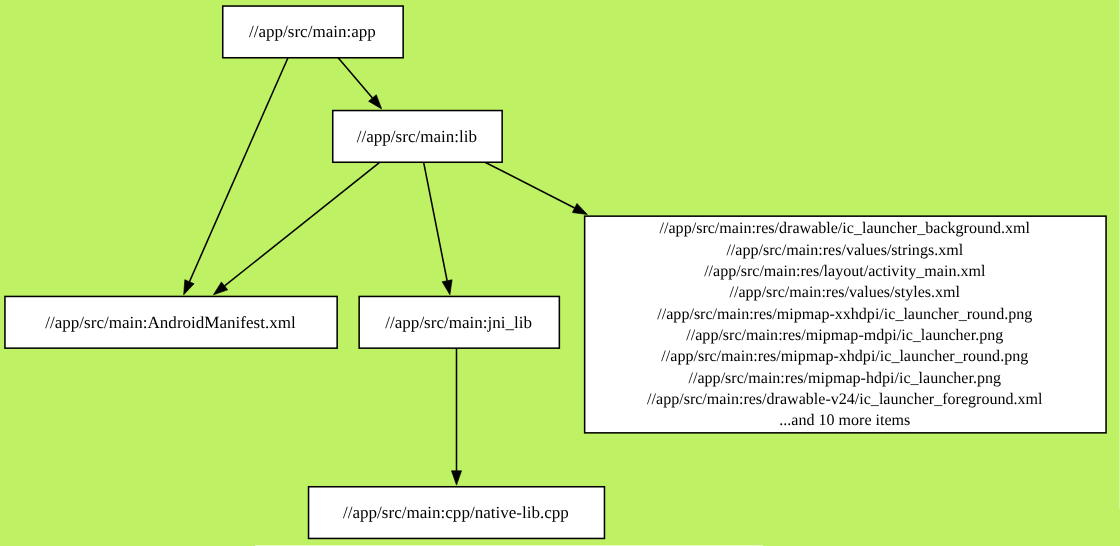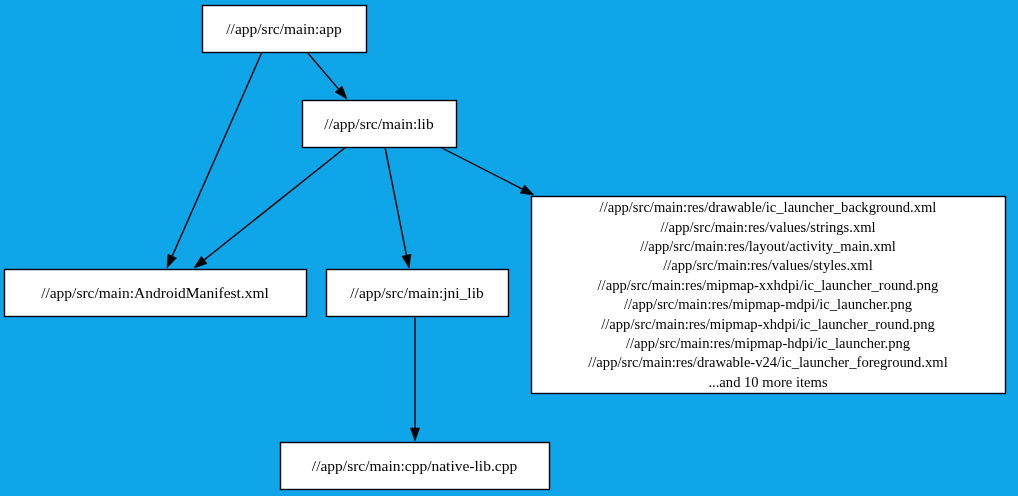--- a/index.html
+++ b/index.html
@@ -11,21 +11,21 @@
   body {
     width: 1018px;
     height: 496px;
     overflow: hidden;
     font-family: "Liberation Serif", "DejaVu Serif", serif;
   }
   #graph-root {
     position: relative;
     width: 1018px;
     height: 496px;
-    background: #0ea5e9;
+    background: #bef264;
   }
   svg#graph-canvas {
     position: absolute;
     top: 0;
     left: 0;
     width: 1018px;
     height: 496px;
     display: block;
   }
   .node-box {

